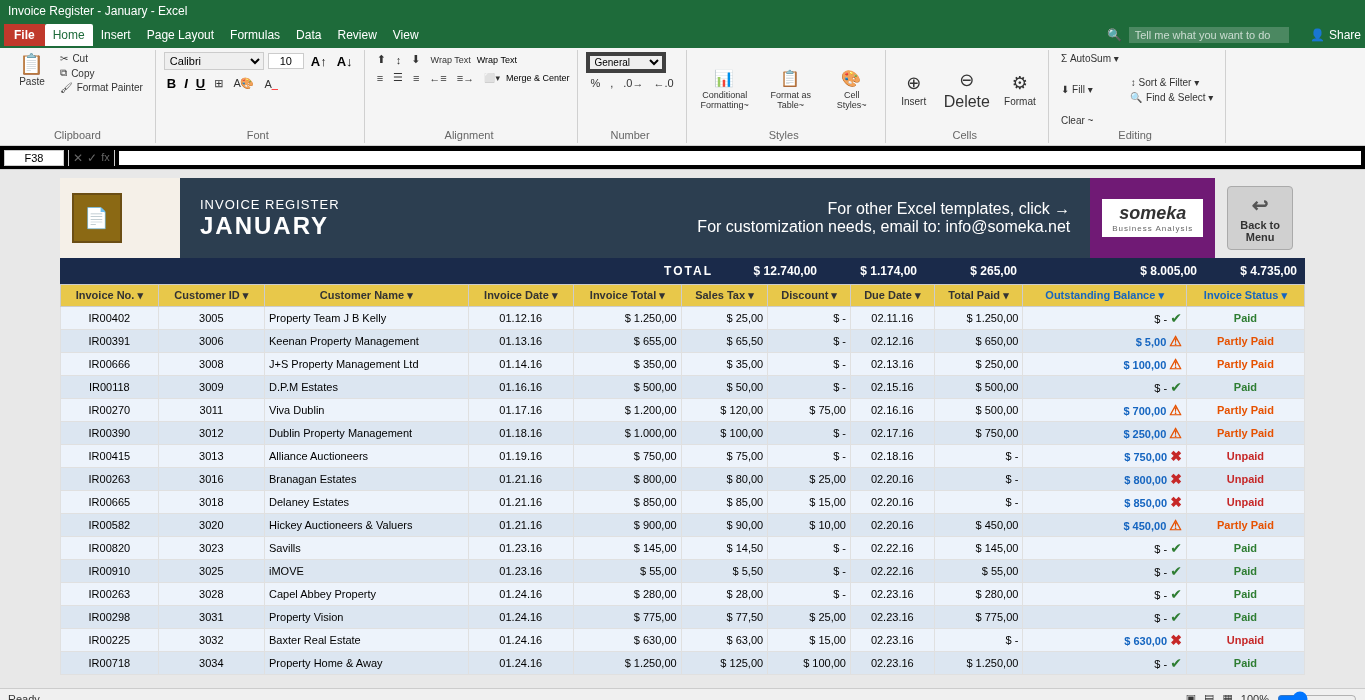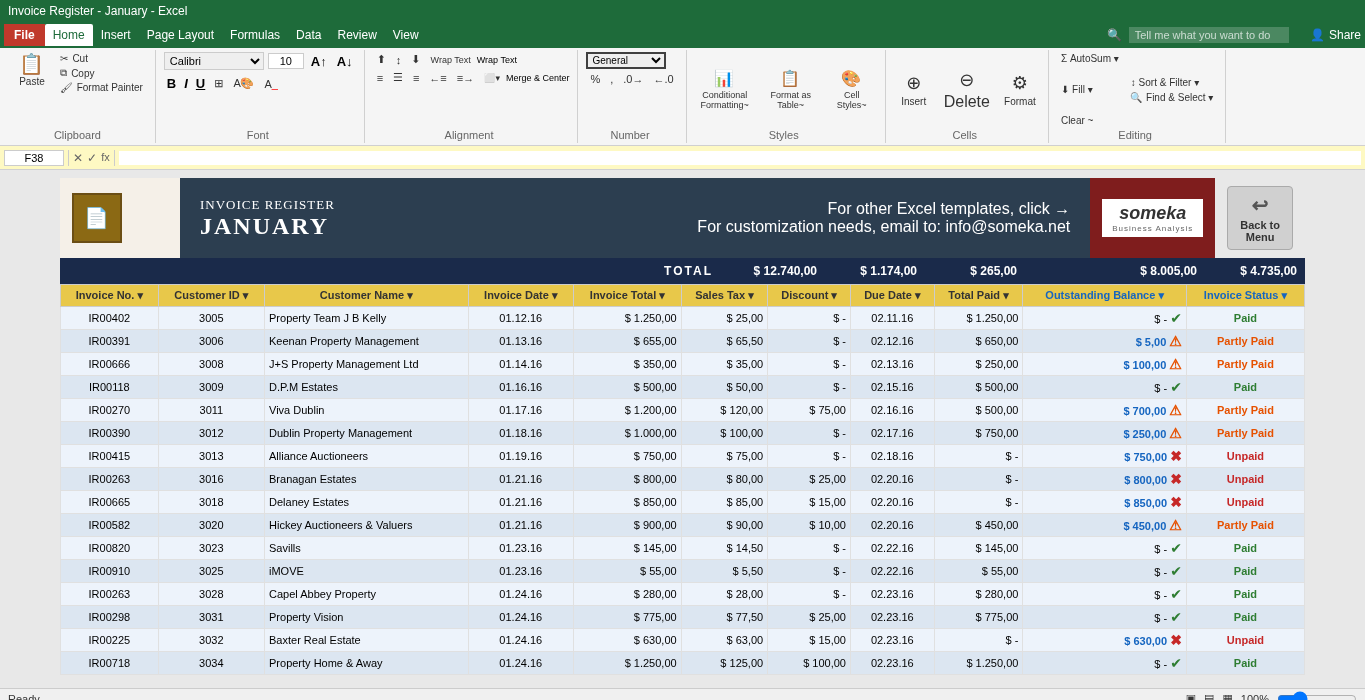--- a/index.html
+++ b/index.html
@@ -118,21 +118,21 @@
       display: flex; align-items: center; gap: 4px;
       cursor: pointer; padding: 1px 4px;
       font-size: 10px; color: #333;
       border: none; background: transparent;
     }
 
     
     .formula-bar {
       display: flex;
       align-items: center;
-      background: #fef9c3;
+      background: #000000;
       border-bottom: 1px solid #d0d0d0;
       height: 24px;
       padding: 0 4px;
       gap: 4px;
     }
     .cell-ref {
       width: 60px;
       border: 1px solid #ccc;
       padding: 1px 4px;
       font-size: 11px;
@@ -196,21 +196,20 @@
     }
 
     .invoice-title-section {
       background: #2c3e50;
       color: white;
       padding: 8px 20px;
       flex: 1;
       display: flex;
       flex-direction: column;
       justify-content: center;
-      font-family: Liberation Serif, serif;
     }
     .invoice-register-text {
       font-size: 13px;
       letter-spacing: 1px;
       font-weight: normal;
     }
     .invoice-month {
       font-size: 24px;
       font-weight: bold;
       letter-spacing: 2px;
@@ -222,21 +221,21 @@
       padding: 8px 20px;
       display: flex;
       flex-direction: column;
       justify-content: center;
       align-items: flex-end;
       font-size: 16px;
       flex: 1;
     }
 
     .someka-logo {
-      background: #7f1d1d;
+      background: #701a75;
       display: flex;
       align-items: center;
       padding: 8px 12px;
     }
     .someka-box {
       background: white;
       padding: 4px 10px;
       text-align: center;
     }
     .someka-title {
@@ -481,21 +480,21 @@
         <button class="small-ribbon-btn">≡→</button>
         <button class="small-ribbon-btn" style="font-size:9px;">⬜▾</button>
         <span style="font-size:9px; cursor:pointer;">Merge &amp; Center</span>
       </div>
     </div>
     <span class="ribbon-group-label">Alignment</span>
   </div>
 
   <div class="ribbon-group" style="min-width:80px;">
     <div style="padding-bottom:14px; flex:1; display:flex; flex-direction:column; gap:3px;">
-      <select style="font-size:10px; border:2px solid #404040; width:80px;">
+      <select style="font-size:10px; border:4px solid #404040; width:80px;">
         <option>General</option>
       </select>
       <div class="format-btn-row">
         <button class="small-ribbon-btn">%</button>
         <button class="small-ribbon-btn">,</button>
         <button class="small-ribbon-btn">.0→</button>
         <button class="small-ribbon-btn">←.0</button>
       </div>
     </div>
     <span class="ribbon-group-label">Number</span>

